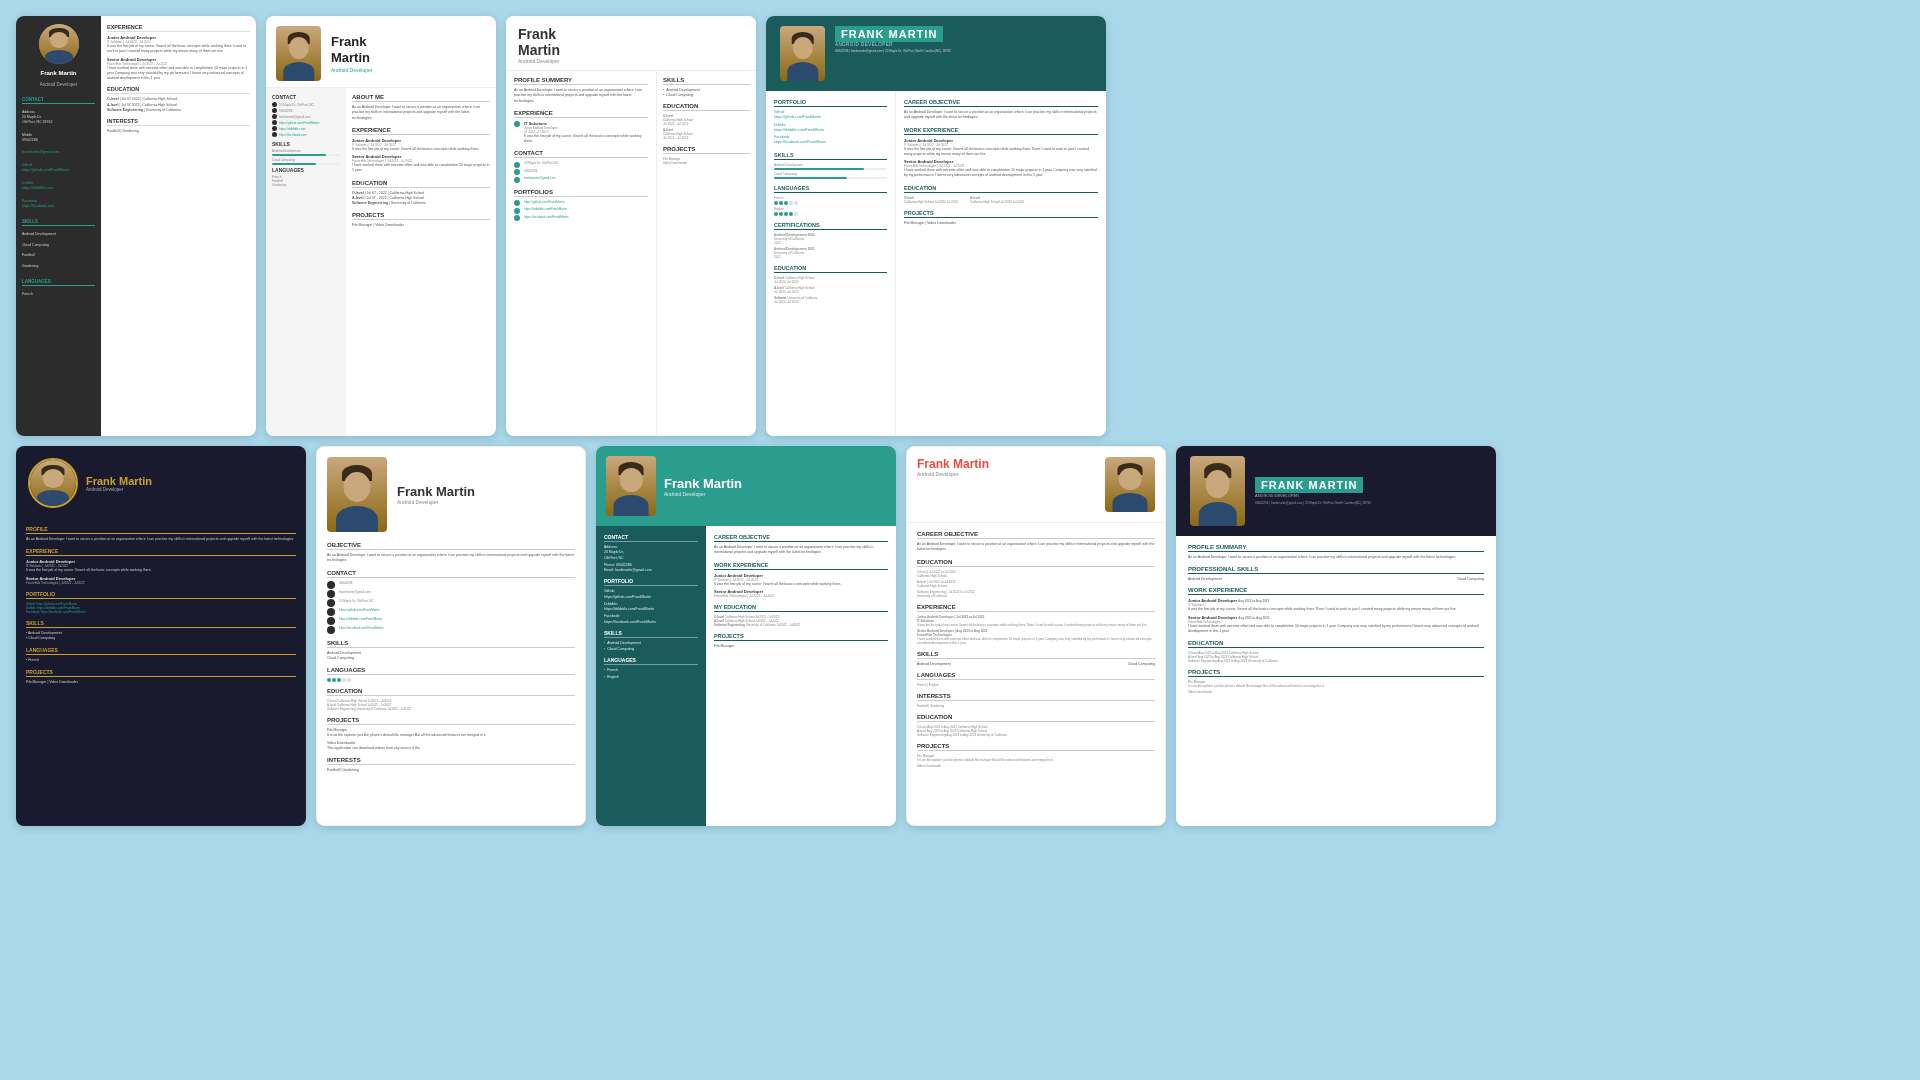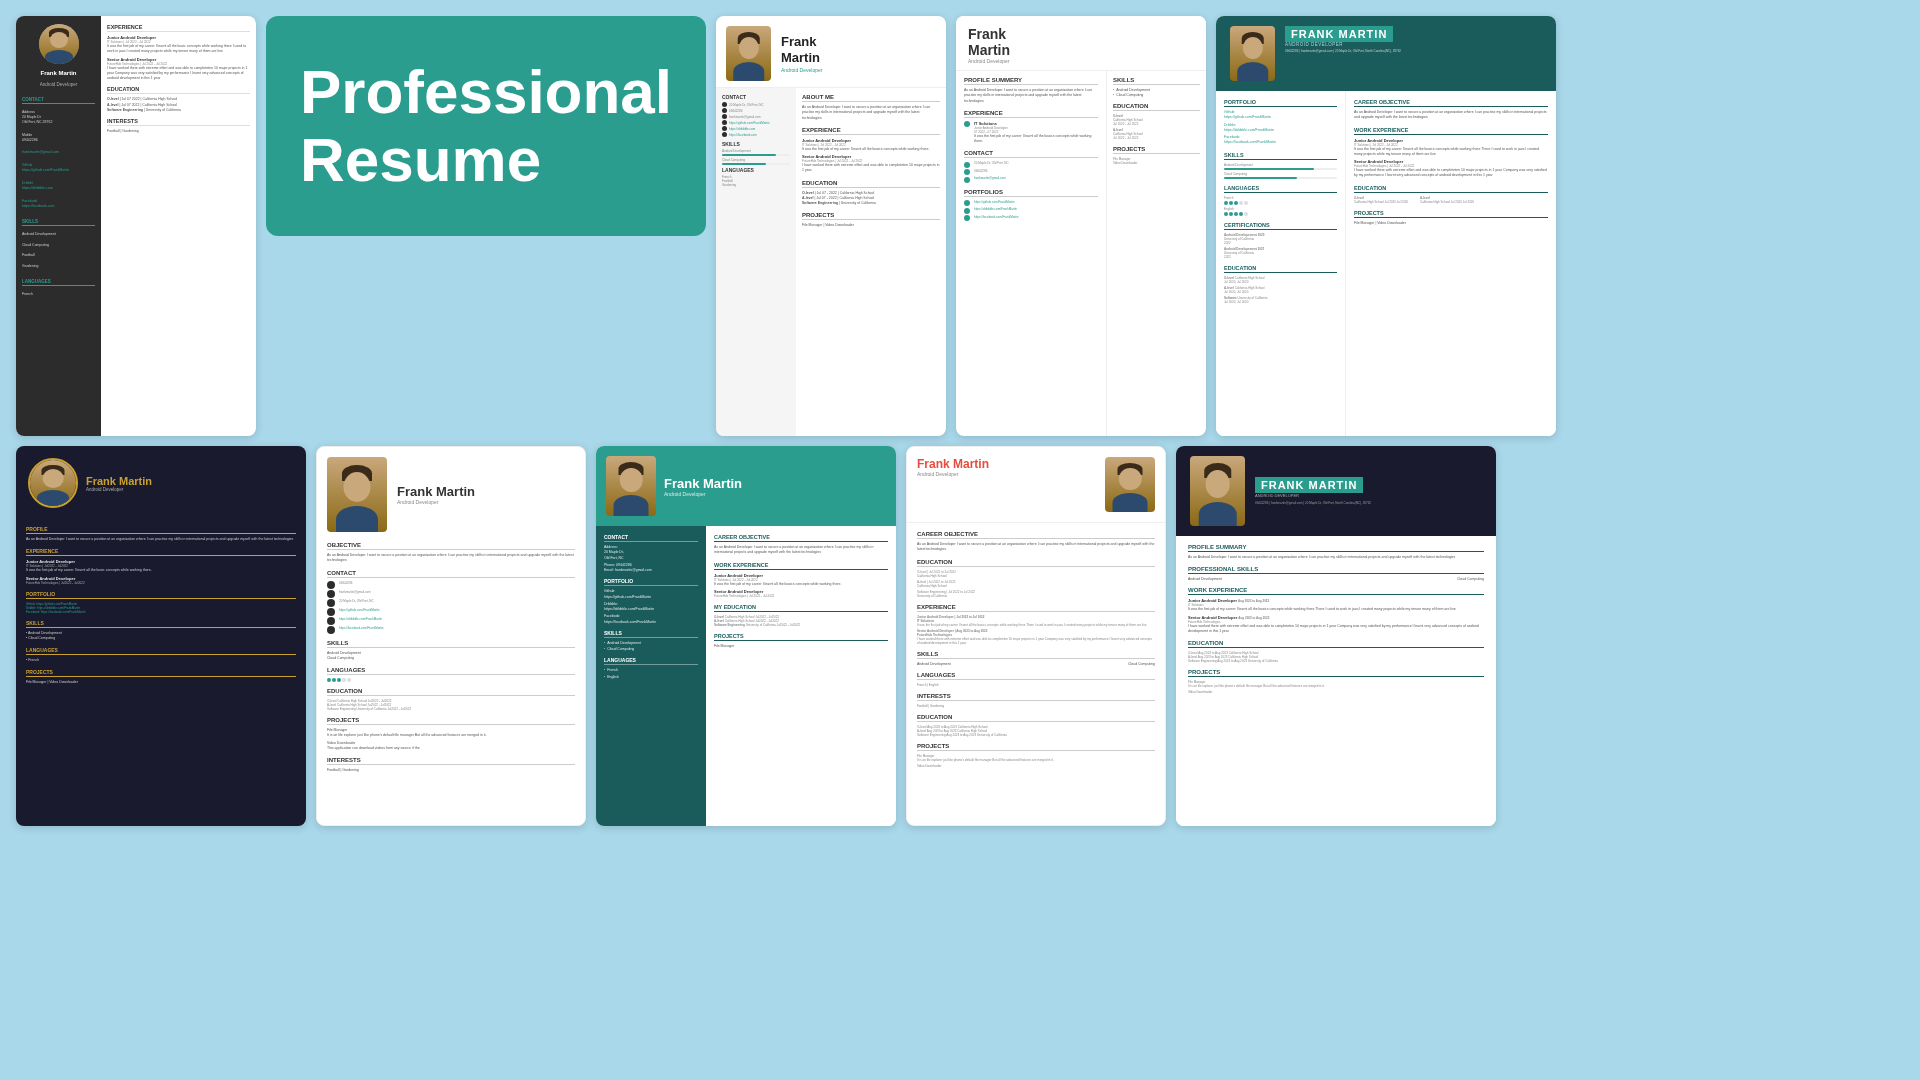--- a/index.html
+++ b/index.html
@@ -784,26 +784,20 @@
     <div class="card-text">I have worked there with extreme effort and was able to completeten 10 major projects in 1 year Company was very satisfied by my performance I learnt very advanced concepts of android development in this 1 year</div>
     <div class="card-section-title">EDUCATION</div>
     <div class="card-text"><span class="bold">O-level</span> | Jul 07 2022 | California High School</div>
     <div class="card-text"><span class="bold">A-level</span> | Jul 07 2022 | California High School</div>
     <div class="card-text"><span class="bold">Software Engineering</span> | University of California</div>
     <div class="card-section-title">INTERESTS</div>
     <div class="card-text">Football | Gardening</div>
   </div>
 </div>
 
-      <div class="promo-box">
-        <div class="promo-title">
-          <span>Professional</span><br>
-          <span>Resume</span>
-        </div>
-      </div>
 
       <div class="resume-card card2">
         <div class="card2-header">
           <div class="card2-avatar">
             <div class="face">
               <div class="face-hair"></div>
               <div class="face-circ"></div>
               <div class="face-body"></div>
             </div>
           </div>

